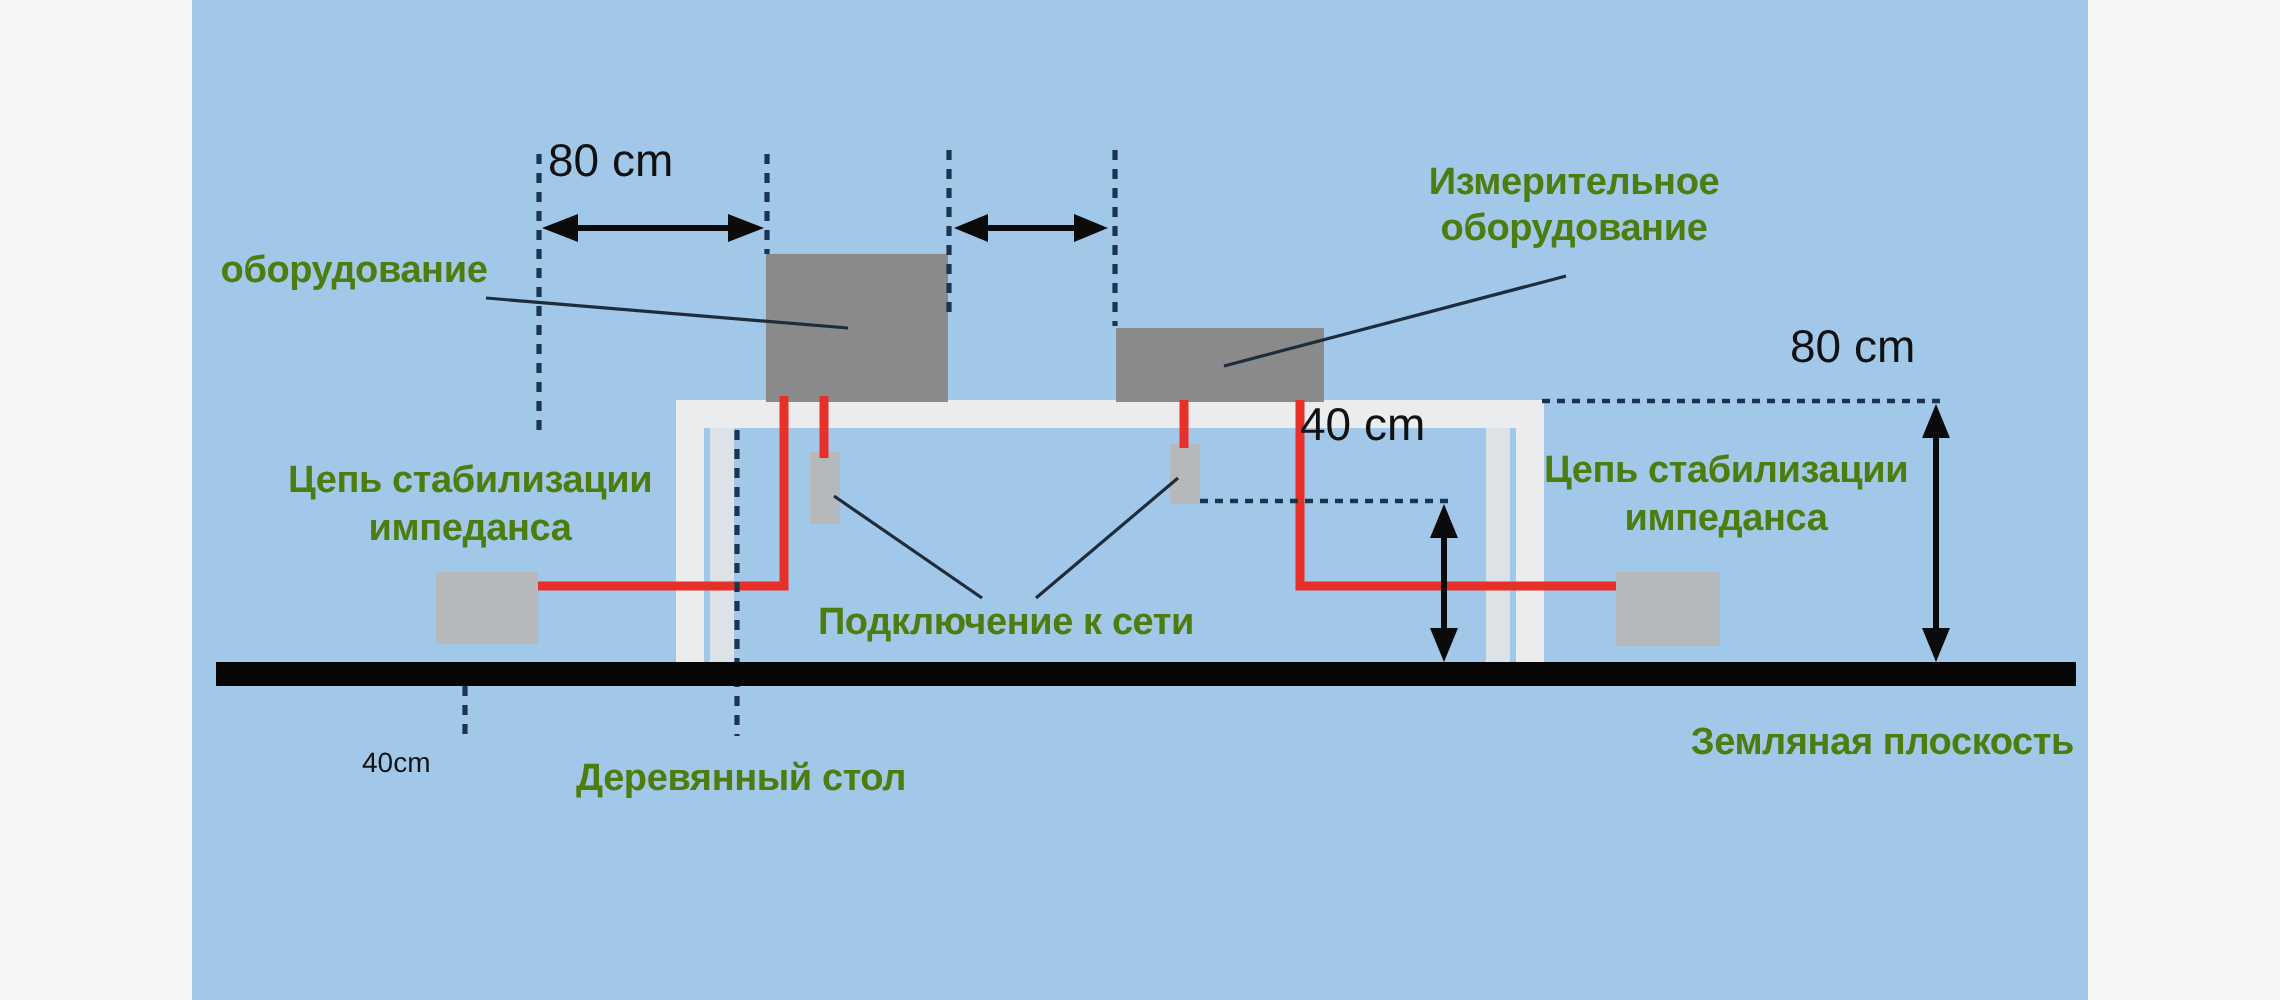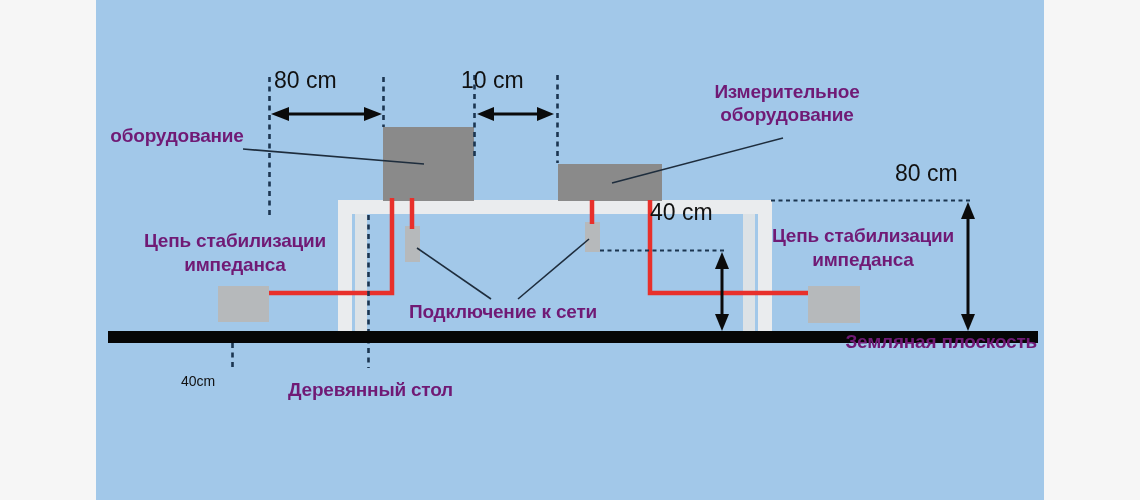--- a/index.html
+++ b/index.html
@@ -34,33 +34,33 @@
   .conn-left{left:405px;top:226px;width:15px;height:36px;}
   .conn-right{left:585px;top:222px;width:15px;height:30px;}
   .isn-left-box{left:218px;top:286px;width:51px;height:36px;}
   .isn-right-box{left:808px;top:286px;width:52px;height:37px;}
   
   .ground-bar{left:108px;top:331px;width:930px;height:12px;background:#060606;}
   
   .overlay{position:absolute;left:0;top:0;width:1140px;height:500px;pointer-events:none;}
   
   .lbl{
-    position:absolute;color:#701a75;font-weight:700;font-size:19px;
+    position:absolute;color:#4d7c0f;font-weight:700;font-size:19px;
     line-height:23px;text-align:center;letter-spacing:-0.2px;
   }
   .dim{
     position:absolute;color:#111;font-weight:400;font-size:23px;
     line-height:25px;letter-spacing:0;
   }
   .eut-label{left:94px;top:124px;width:166px;}
   .meq-label{left:704px;top:80px;width:166px;}
   .isn-left-label{left:140px;top:229px;width:190px;line-height:24px;}
   .isn-right-label{left:768px;top:224px;width:190px;line-height:24px;}
   .mains-label{left:408px;top:300px;width:190px;}
-  .ground-label{left:800px;top:330px;width:237px;text-align:right;}
+  .ground-label{left:800px;top:360px;width:237px;text-align:right;}
   .table-label{left:288px;top:378px;width:165px;text-align:left;}
   .dim-80-left{left:274px;top:68px;width:100px;}
   .dim-10-top{left:461px;top:68px;width:100px;}
   .dim-40-mid{left:650px;top:200px;width:100px;}
   .dim-80-right{left:895px;top:161px;width:100px;}
   .dim-40-bottom{left:181px;top:369px;width:100px;font-size:14px;}
 </style>
 </head>
 <body>
 
@@ -148,18 +148,17 @@
   </div>
   <div class="lbl isn-right-label">
     <span style="display:block">Цепь стабилизации</span>
     <span style="display:block">импеданса</span>
   </div>
   <div class="lbl mains-label">Подключение к сети</div>
   <div class="lbl ground-label">Земляная плоскость</div>
   <div class="lbl table-label">Деревянный стол</div>
 
   <div class="dim dim-80-left">80 cm</div>
-  <div class="dim dim-10-top">10 cm</div>
   <div class="dim dim-40-mid">40 cm</div>
   <div class="dim dim-80-right">80 cm</div>
   <div class="dim dim-40-bottom">40cm</div>
 
 </div>
 
 </body></html>

